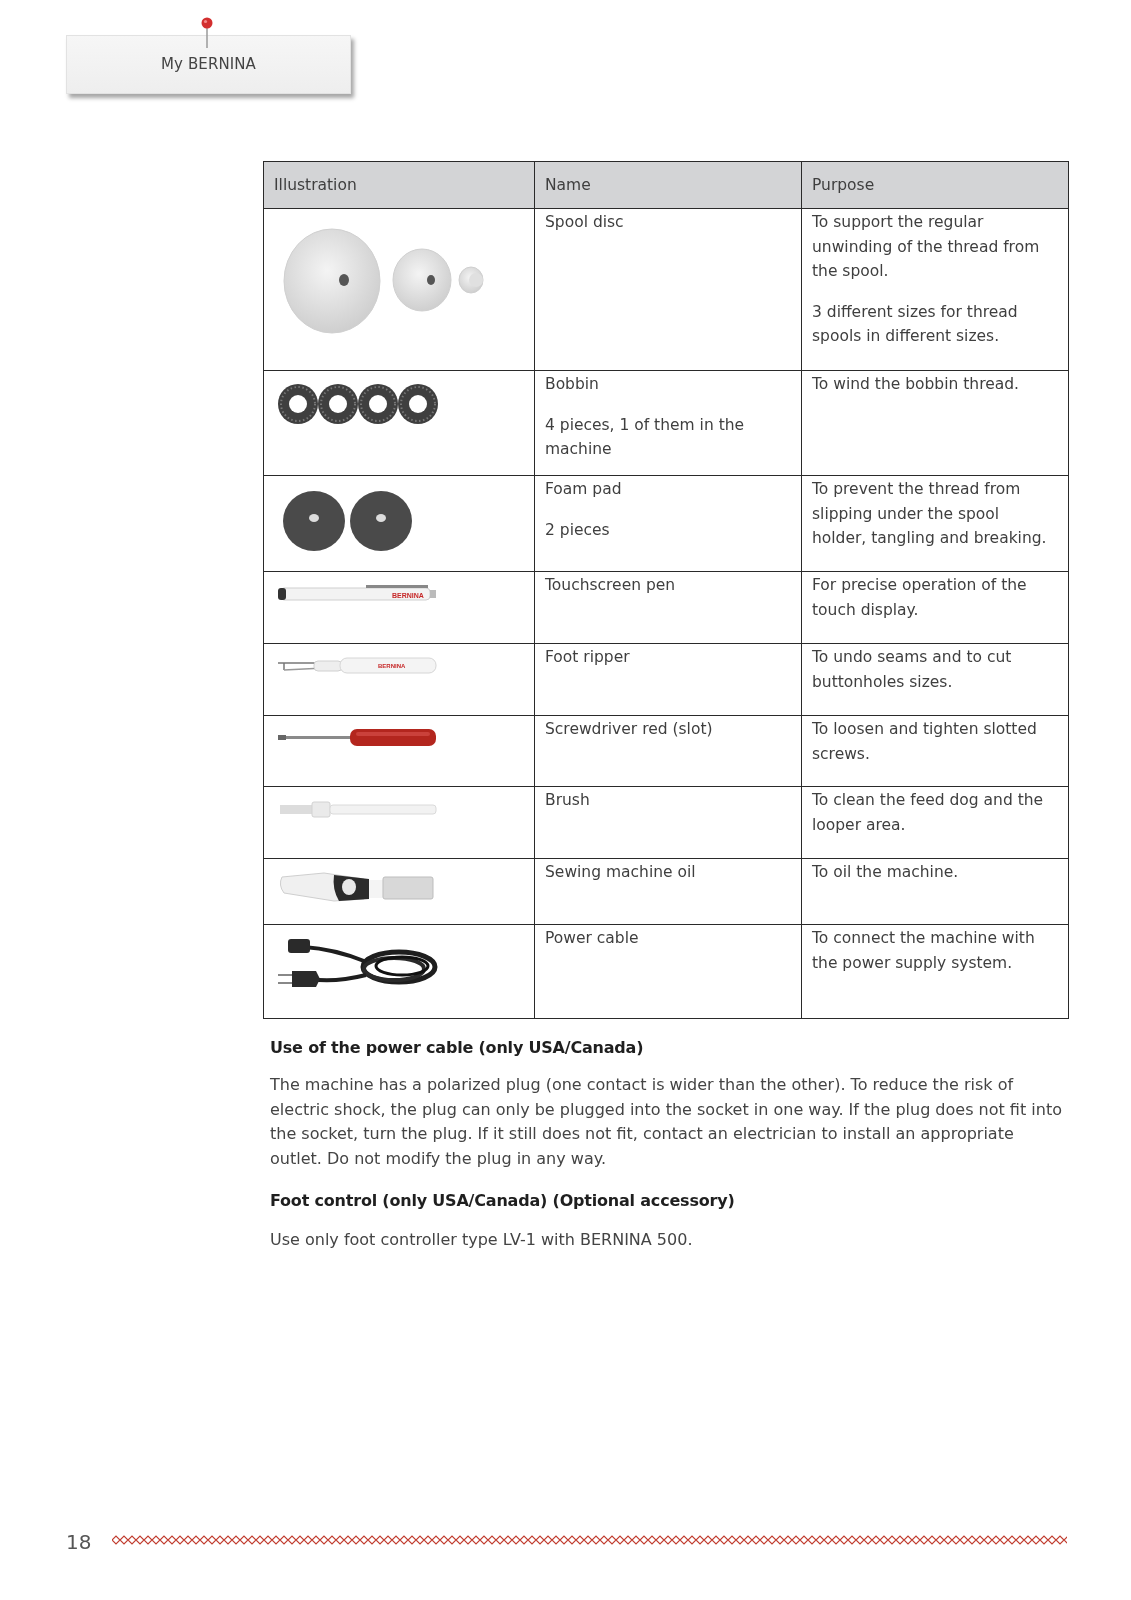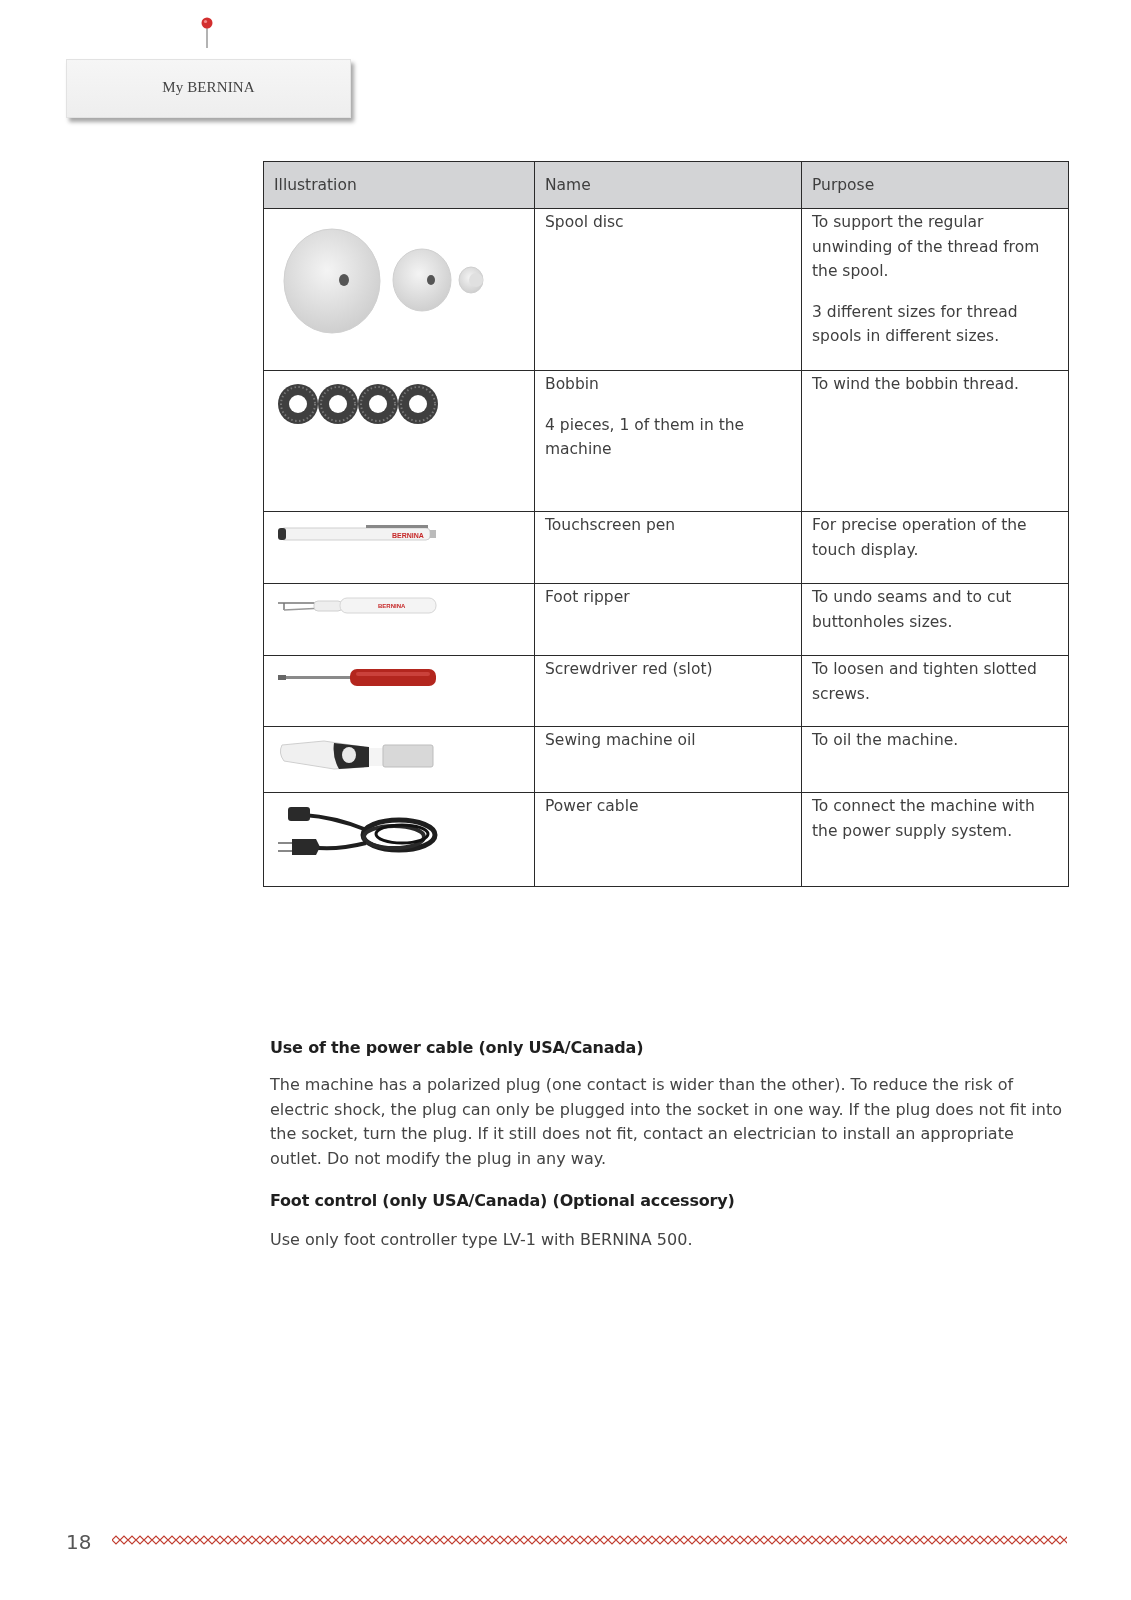--- a/index.html
+++ b/index.html
@@ -1,22 +1,22 @@
 <!DOCTYPE html>
 <html><head>
 <meta charset="utf-8">
 <style>
   html, body { margin:0; padding:0; background:#ffffff; }
   body { width:1131px; height:1600px; position:relative; overflow:hidden;
          font-family:"DejaVu Sans", "Liberation Sans", sans-serif; color:#3a3a3a; }
 
   
-  .tab { position:absolute; left:66px; top:59px; width:283px; height:57px;
+  .tab { position:absolute; left:66px; top:35px; width:283px; height:57px;
          background:linear-gradient(#f6f6f6,#eeeeee); border:1px solid #e2e2e2;
-         box-shadow:3px 4px 4px rgba(0,0,0,0.35);font-family:Liberation Serif, serif; }
+         box-shadow:3px 4px 4px rgba(0,0,0,0.35); }
   .tab-label { position:absolute; left:0; right:0; top:19px; text-align:center;
                font-size:15px; color:#444; letter-spacing:0.1px; }
   .pin { position:absolute; left:200px; top:16px; width:14px; height:32px; }
 
   
   .acc-table { position:absolute; left:263px; top:161px; width:805px;
                border-collapse:collapse; table-layout:fixed; }
   .acc-table th, .acc-table td { border:1.6px solid #2a2a2a; vertical-align:top;
                padding:0 10px; font-size:15.5px; line-height:24.5px; font-weight:normal;
                text-align:left; color:#3f3f3f; }
@@ -86,21 +86,21 @@
       </td>
       <td>
         <p>Spool disc</p>
       </td>
       <td>
         <p>To support the regular unwinding of the thread from the spool.</p>
         <p>3 different sizes for thread spools in different sizes.</p>
       </td>
     </tr>
 
-    <tr style="height:141px">
+    <tr style="height:105px">
       <td class="ill">
         <svg width="180" height="50" viewBox="0 0 180 50">
           <g>
             <circle cx="24" cy="25" r="20" fill="#3f3f3f"></circle>
               <circle cx="24" cy="25" r="9" fill="#fff"></circle>
               <circle cx="24" cy="25" r="17" fill="none" stroke="#777" stroke-dasharray="1.5 2.5" stroke-width="2"></circle>
             <circle cx="64" cy="25" r="20" fill="#3f3f3f"></circle>
               <circle cx="64" cy="25" r="9" fill="#fff"></circle>
               <circle cx="64" cy="25" r="17" fill="none" stroke="#777" stroke-dasharray="1.5 2.5" stroke-width="2"></circle>
             <circle cx="104" cy="25" r="20" fill="#3f3f3f"></circle>
@@ -114,20 +114,37 @@
       </td>
       <td>
         <p>Bobbin</p>
         <p>4 pieces, 1 of them in the machine</p>
       </td>
       <td>
         <p>To wind the bobbin thread.</p>
       </td>
     </tr>
 
+    <tr style="height:96px">
+      <td class="ill">
+        <svg width="150" height="72" viewBox="0 0 150 72">
+          <ellipse cx="40" cy="37" rx="31" ry="30" fill="#4a4a4a"></ellipse>
+            <ellipse cx="40" cy="34" rx="5" ry="4" fill="#ddd"></ellipse>
+          <ellipse cx="107" cy="37" rx="31" ry="30" fill="#4a4a4a"></ellipse>
+            <ellipse cx="107" cy="34" rx="5" ry="4" fill="#ddd"></ellipse>
+        </svg>
+      </td>
+      <td>
+        <p>Foam pad</p>
+        <p>2 pieces</p>
+      </td>
+      <td>
+        <p>To prevent the thread from slipping under the spool holder, tangling and breaking.</p>
+      </td>
+    </tr>
 
     <tr style="height:72px">
       <td class="ill">
         <svg width="170" height="30" viewBox="0 0 170 30">
           <rect x="6" y="8" width="150" height="12" rx="4" fill="#f3f3f3" stroke="#cfcfcf"></rect>
           <rect x="4" y="8" width="8" height="12" rx="3" fill="#333"></rect>
           <rect x="92" y="5" width="62" height="3" fill="#888"></rect>
           <text x="118" y="18" font-size="7" font-weight="bold" fill="#c62828" font-family="Liberation Sans, sans-serif">BERNINA</text>
           <rect x="156" y="10" width="6" height="8" fill="#bbb"></rect>
         </svg>
@@ -169,20 +186,35 @@
         </svg>
       </td>
       <td>
         <p>Screwdriver red (slot)</p>
       </td>
       <td>
         <p>To loosen and tighten slotted screws.</p>
       </td>
     </tr>
 
+    <tr style="height:72px">
+      <td class="ill">
+        <svg width="170" height="30" viewBox="0 0 170 30">
+          <rect x="6" y="10" width="40" height="9" fill="#dcdcdc"></rect>
+          <rect x="38" y="7" width="18" height="15" rx="2" fill="#eaeaea" stroke="#d2d2d2"></rect>
+          <rect x="56" y="10" width="106" height="9" rx="3" fill="#f2f2f2" stroke="#dadada"></rect>
+        </svg>
+      </td>
+      <td>
+        <p>Brush</p>
+      </td>
+      <td>
+        <p>To clean the feed dog and the looper area.</p>
+      </td>
+    </tr>
 
     <tr style="height:66px">
       <td class="ill">
         <svg width="170" height="40" viewBox="0 0 170 40">
           <path d="M8 10 Q4 18 10 26 L60 34 L90 32 L90 12 L50 6 Z" fill="#f0f0f0" stroke="#cfcfcf"></path>
           <path d="M60 8 L95 12 L95 32 L65 34 Q58 22 60 8 Z" fill="#2b2b2b"></path>
           <ellipse cx="75" cy="20" rx="7" ry="8" fill="#e8e8e8"></ellipse>
           <rect x="95" y="13" width="14" height="18" fill="#f4f4f4"></rect>
           <rect x="109" y="10" width="50" height="22" rx="2" fill="#d8d8d8" stroke="#bdbdbd"></rect>
         </svg>

